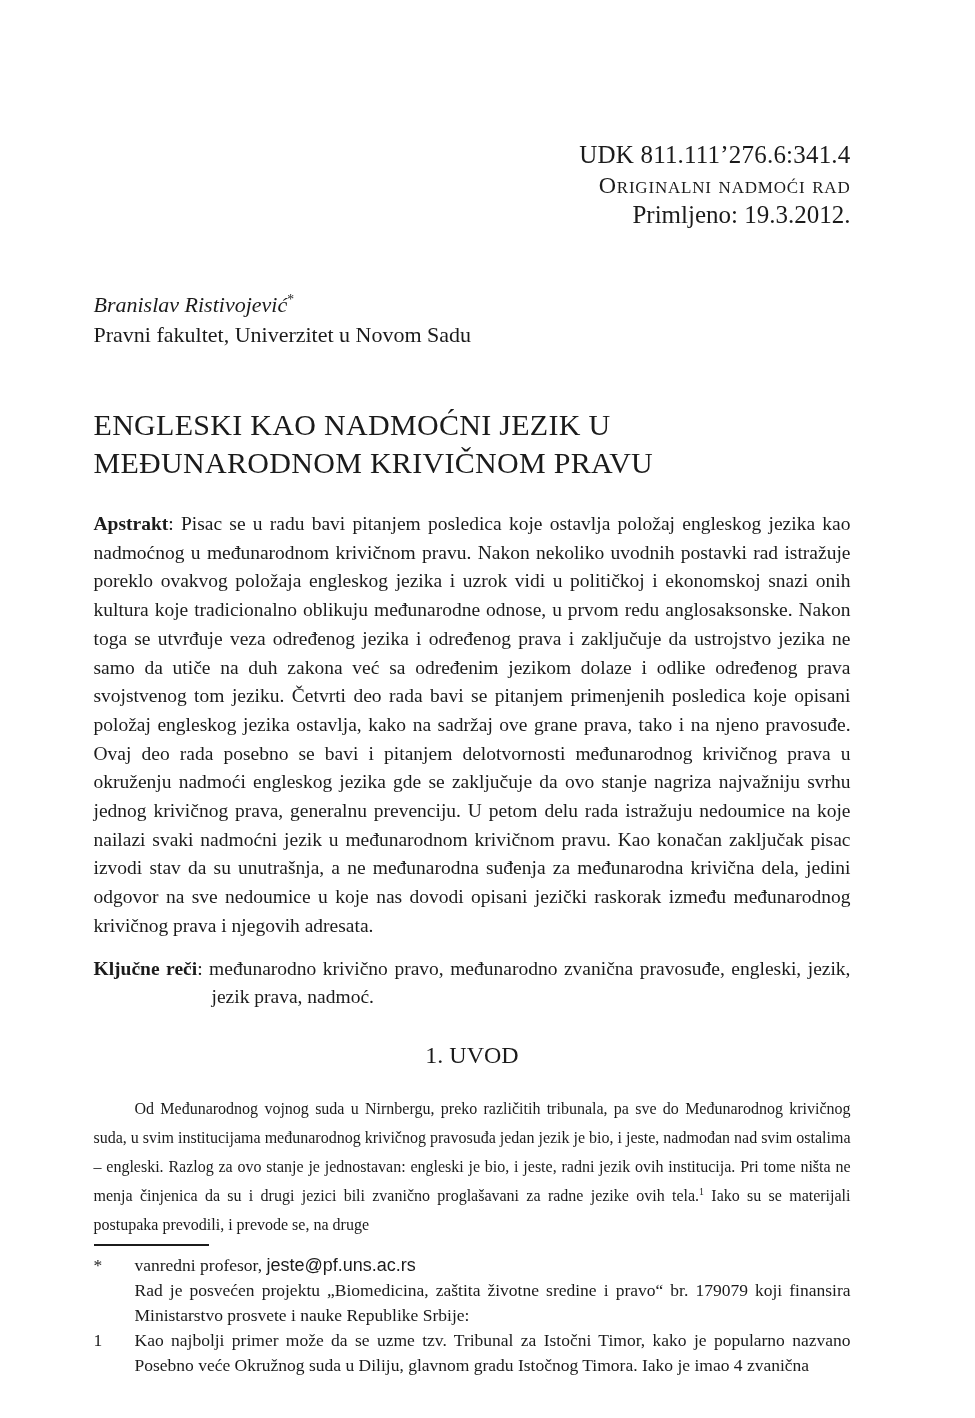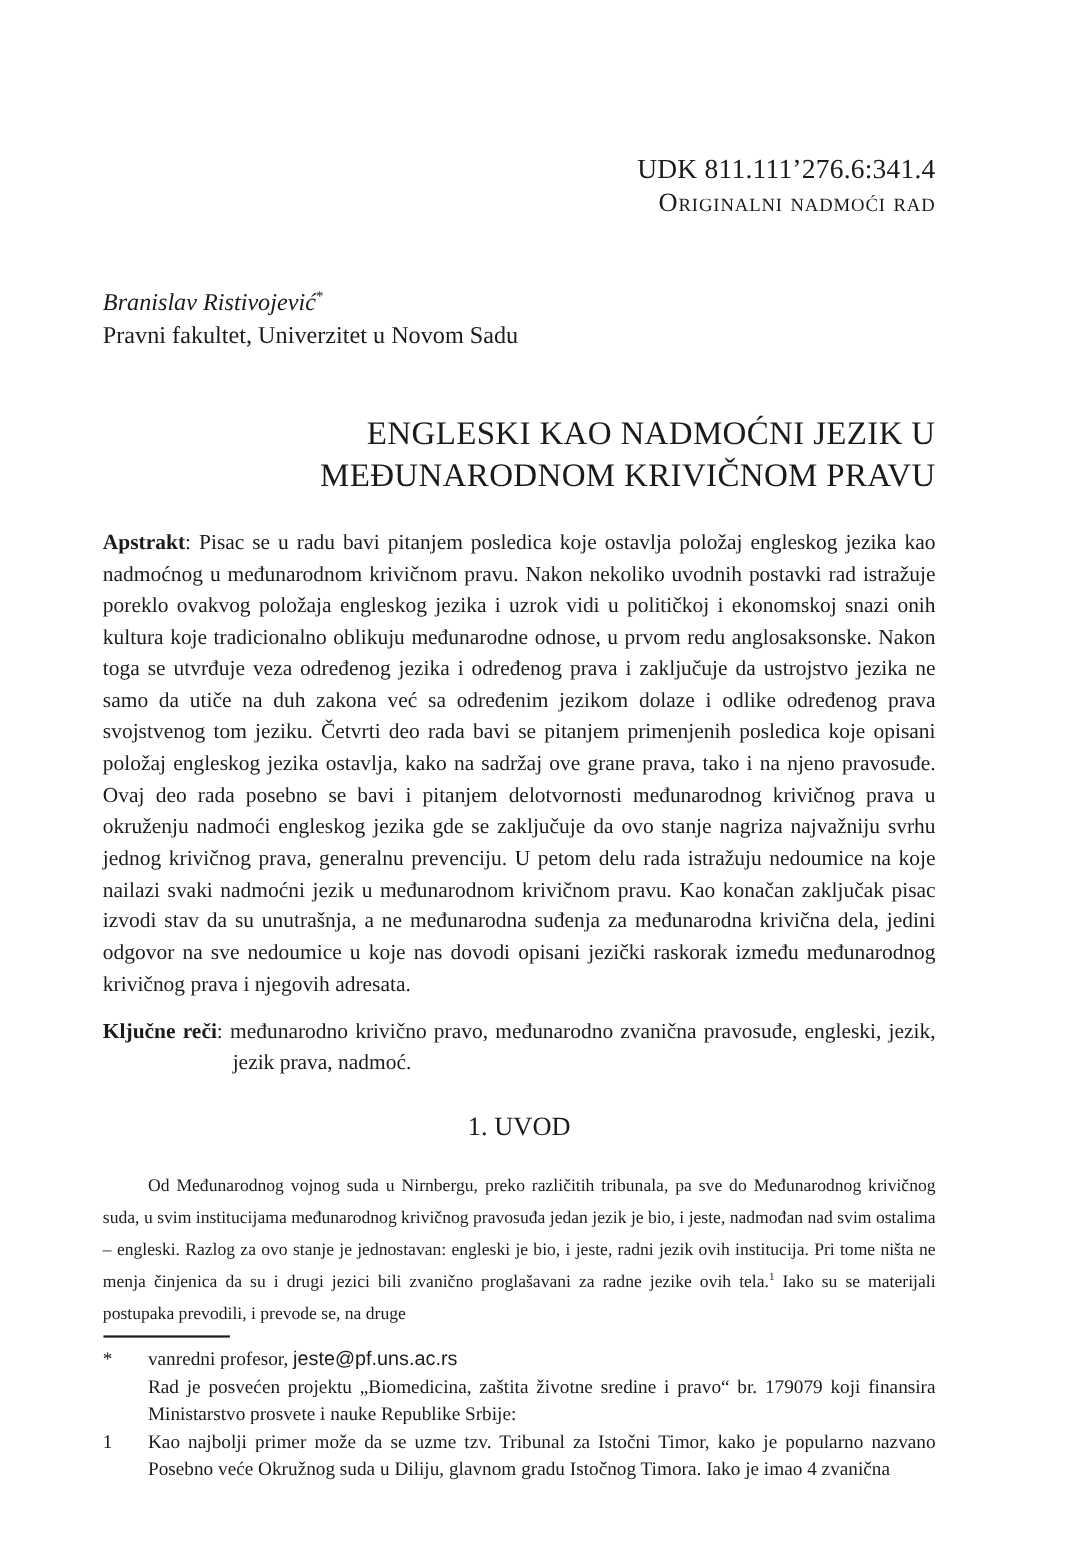--- a/index.html
+++ b/index.html
@@ -14,21 +14,21 @@
     box-sizing: border-box;
     padding: 140px 99px 0 68px;
     overflow: hidden;
   }
   .header-block { text-align: right; font-size: 25px; line-height: 30px; }
   .header-line-udk { letter-spacing: 0.2px; }
   .header-line-type { font-variant: small-caps; font-size: 24px; letter-spacing: 0.8px; }
   .author-block { margin-top: 60px; font-size: 22px; line-height: 30px; }
   .author-name { font-style: italic; }
   sup.note-ref { font-size: 0.62em; vertical-align: super; line-height: 0; }
-  .title-block { margin-top: 56px; text-align: right; font-size: 30px; line-height: 38px; letter-spacing: 0.3px; }
+  .title-block { margin-top: 56px; text-align: left; font-size: 30px; line-height: 38px; letter-spacing: 0.3px; }
   .abstract-par {
     margin-top: 28px;
     font-size: 19.5px;
     line-height: 28.7px;
     text-align: justify;
   }
   .bold-label { font-weight: bold; }
   .keywords-par {
     margin-top: 14px;
     font-size: 19.5px;
@@ -52,20 +52,21 @@
   .email-text { font-family: "Liberation Sans", sans-serif; font-size: 18px; }
 </style>
 </head>
 <body>
 
 <div class="page">
 
   <div class="header-block">
     <div class="header-line-udk">UDK 811.111’276.6:341.4</div>
     <div class="header-line-type">Originalni nadmoći rad</div>
+    <div class="header-line-received">Primljeno: 19.3.2012.</div>
   </div>
 
   <div class="author-block">
     <div><span class="author-name">Branislav Ristivojević</span><sup class="note-ref">*</sup></div>
     <div>Pravni fakultet, Univerzitet u Novom Sadu</div>
   </div>
 
   <div class="title-block">
     <div>ENGLESKI KAO NADMOĆNI JEZIK U</div>
     <div>MEĐUNARODNOM KRIVIČNOM PRAVU</div>

